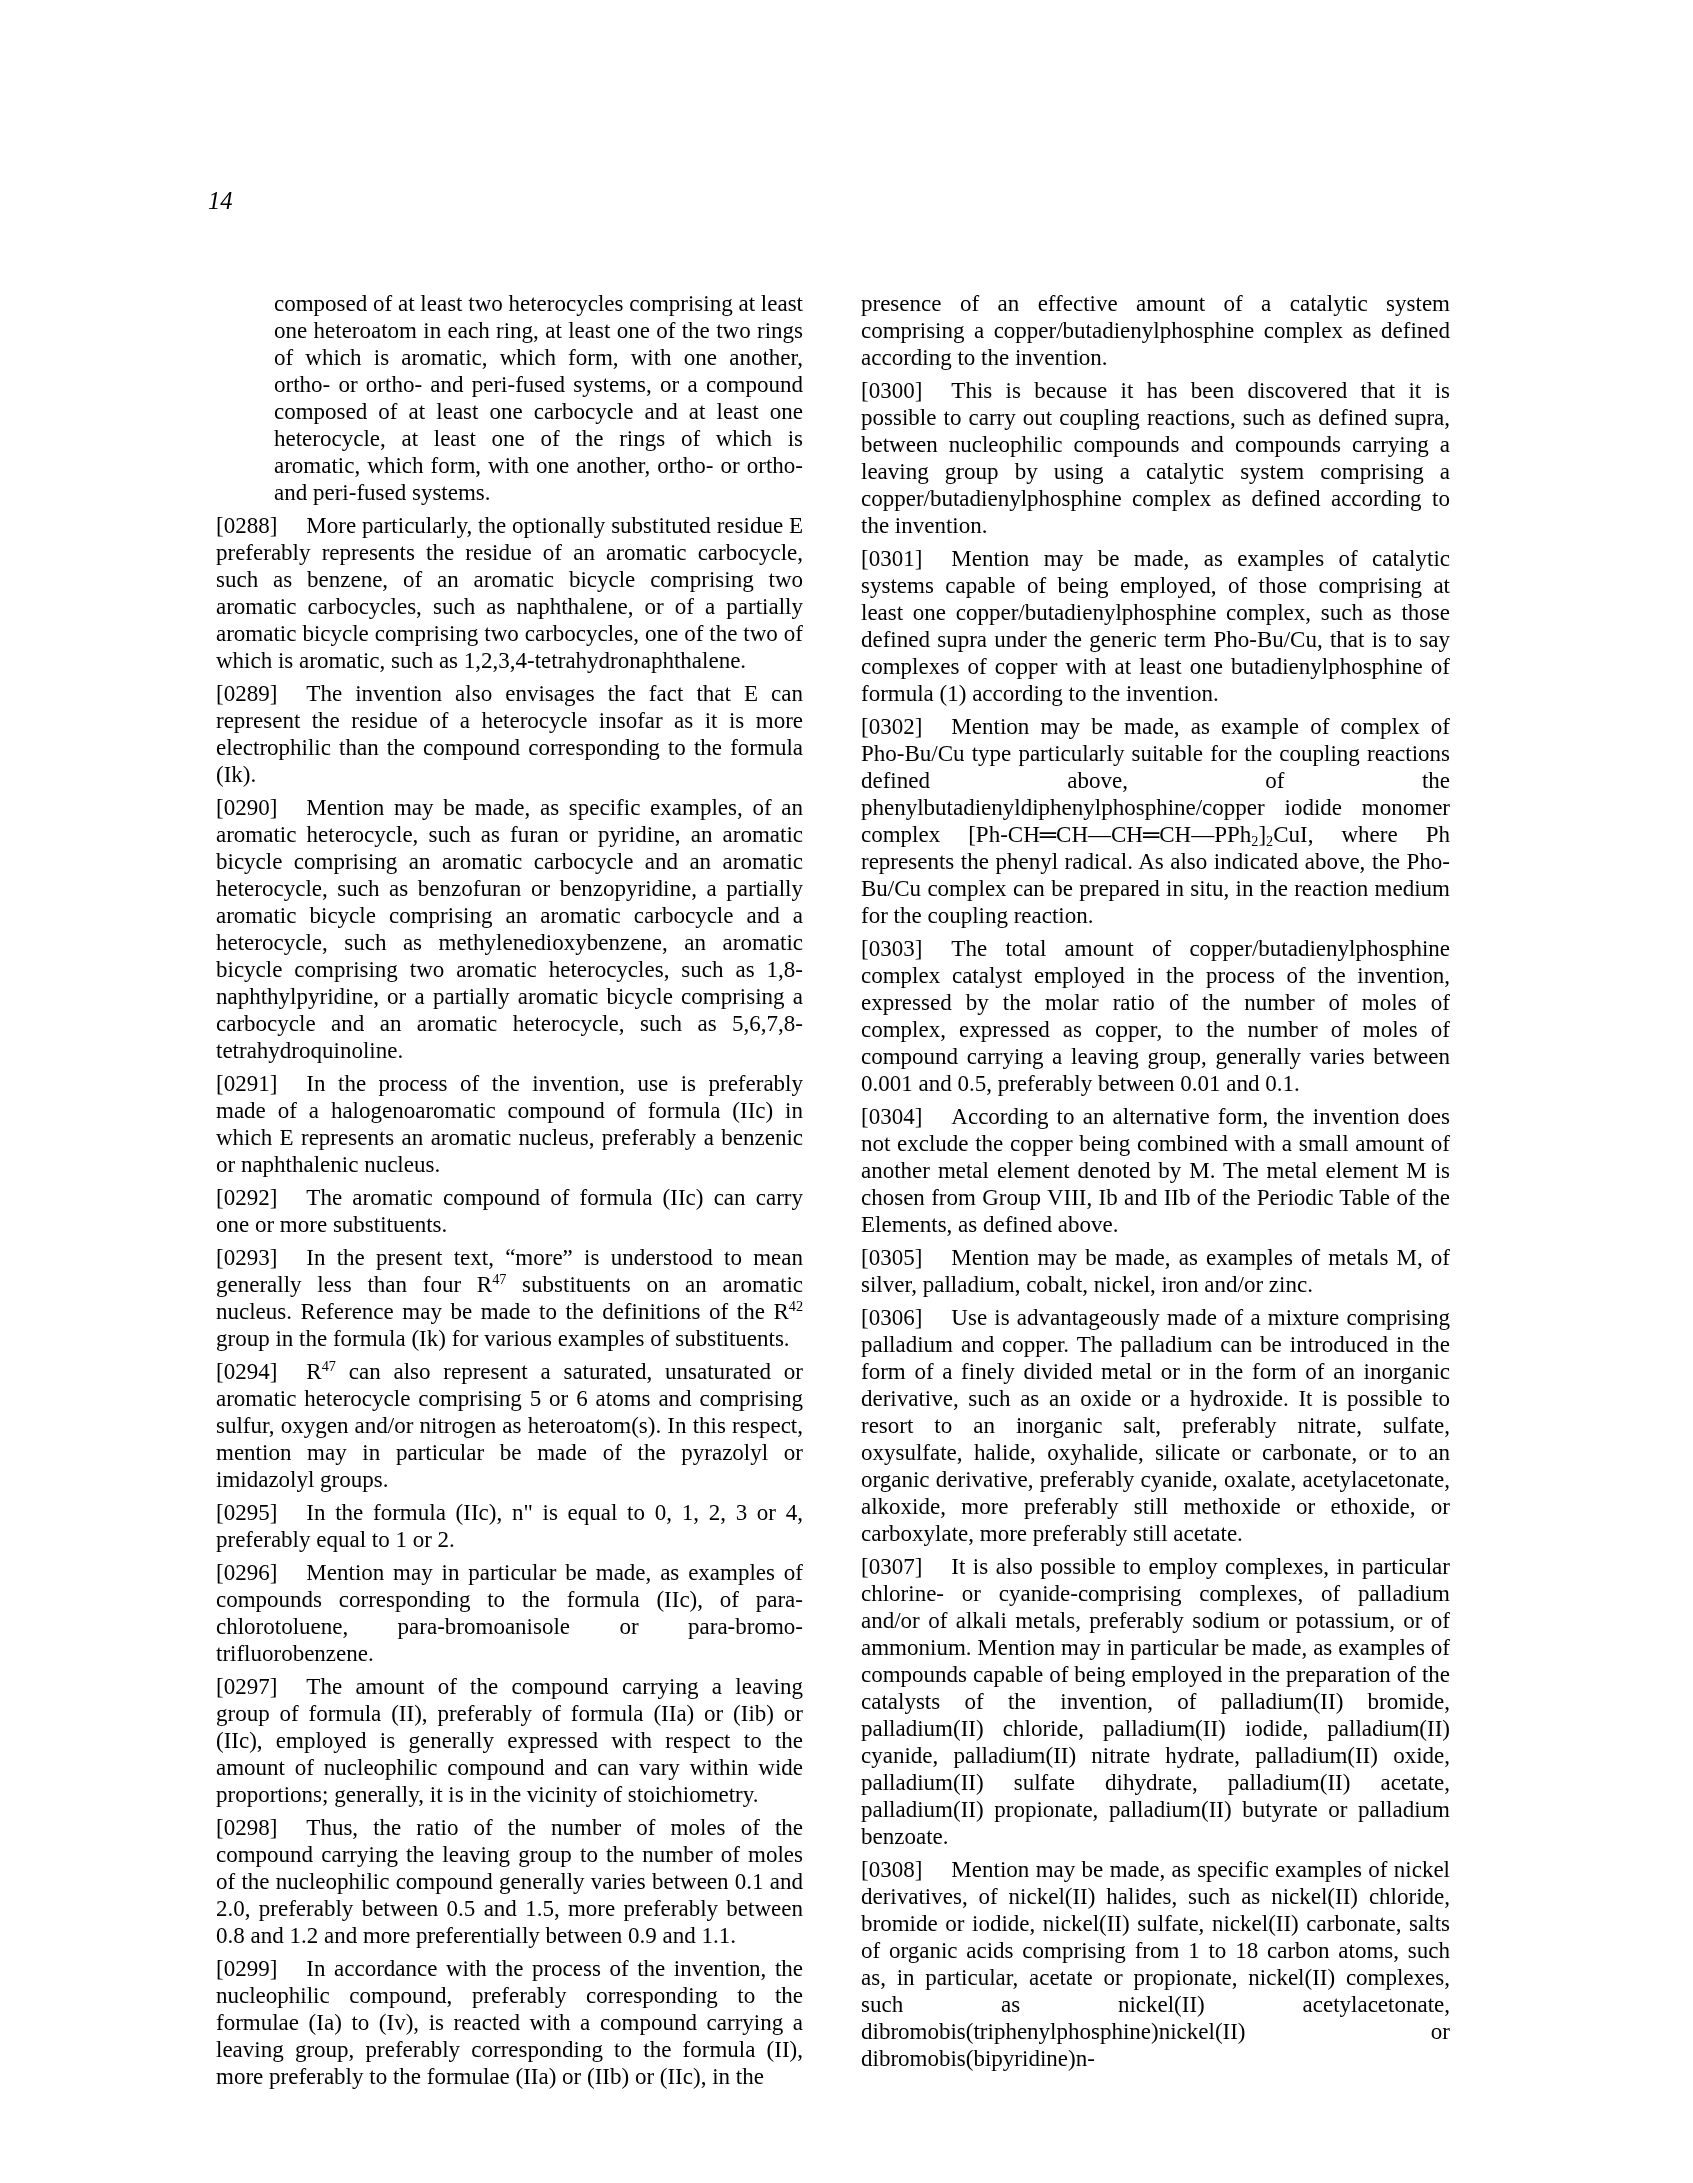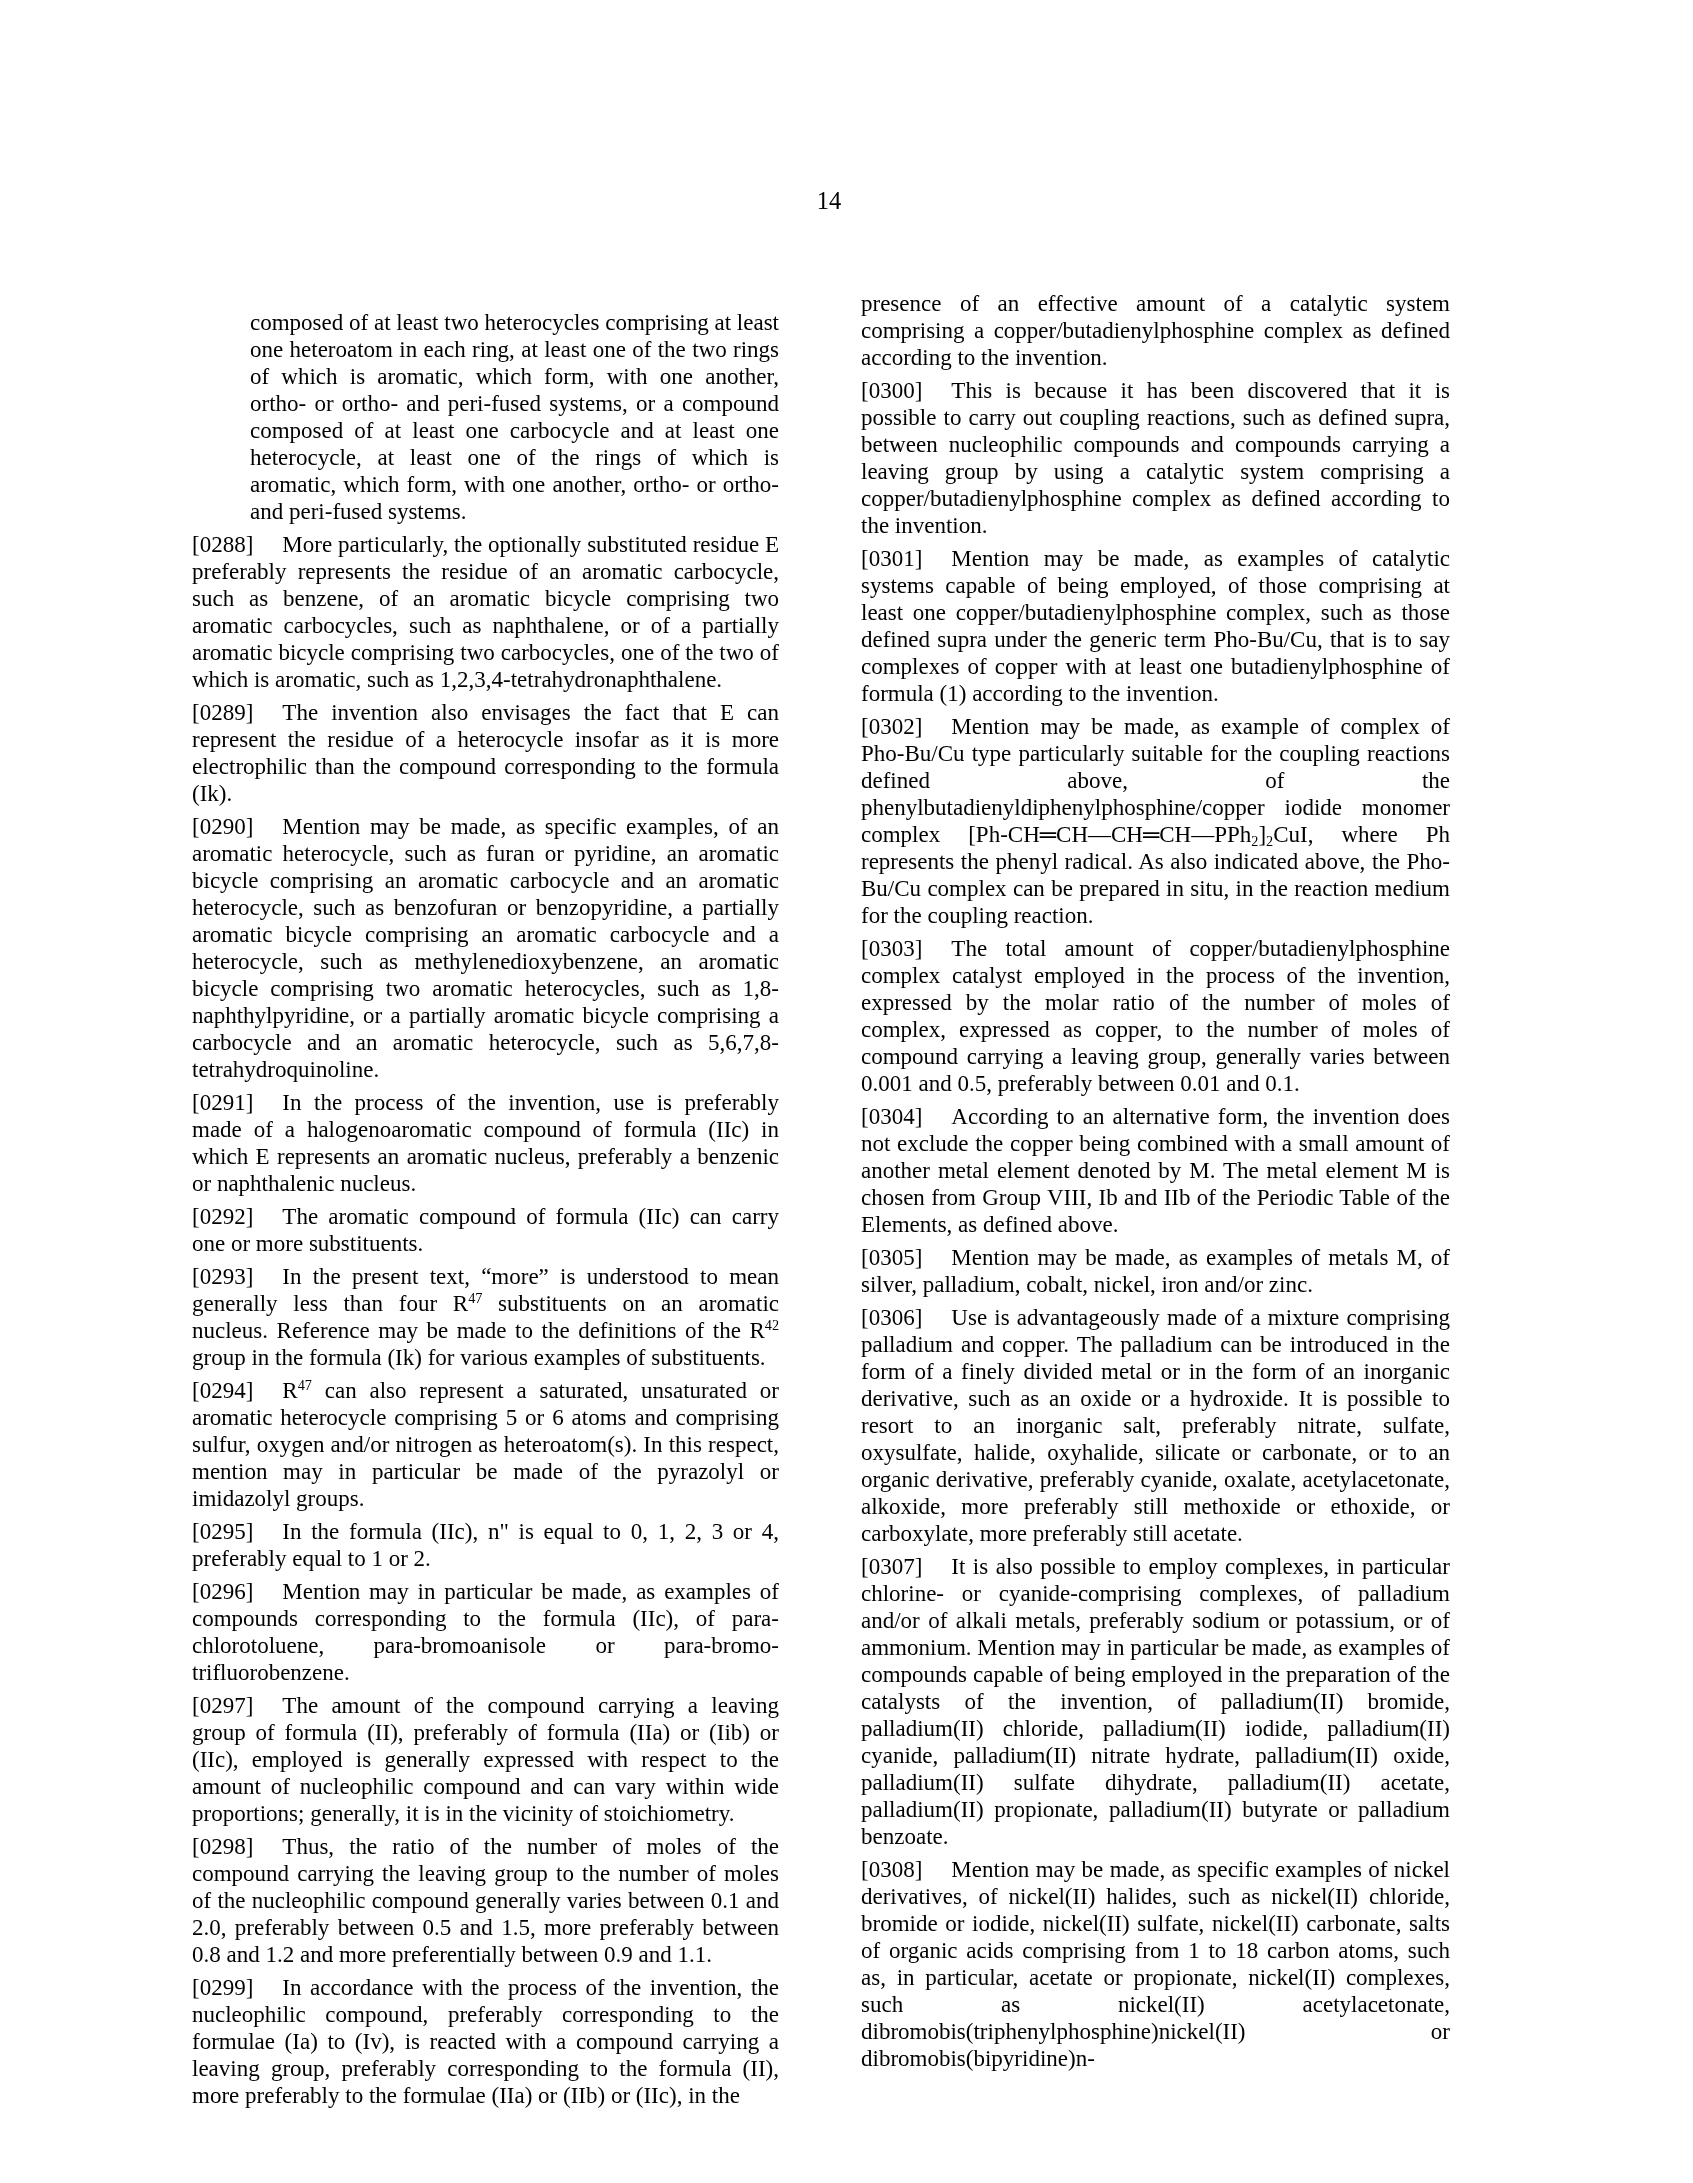--- a/index.html
+++ b/index.html
@@ -25,33 +25,34 @@
     justify-content: space-between;
     font-size: 26.5px;
     line-height: 30px;
     white-space: nowrap;
   }
   .page-num {
     position: absolute;
     left: 208px;
     top: 187px;
     width: 1242px;
-    text-align: center;
+    text-align: left;
     font-size: 24.5px;
     line-height: 28px;
+    font-style: italic;
   }
   .col {
     position: absolute;
     top: 290px;
     font-size: 23px;
     line-height: 27px;
     text-align: justify;
     text-justify: inter-word;
   }
-  .col.left  { left: 192px;  width: 587px; margin-top: 19px; }
+  .col.left  { left: 216px;  width: 587px; }
   .col.right { left: 861px; width: 589px; }
   p.para {
     margin: 0 0 6px 0;
     padding: 0;
   }
   p.cont-indent { padding-left: 58px; }
   .pnum { font-weight: normal; }
   .pgap { display: inline-block; width: 29px; }
   .ptext sup {
     font-size: 62%;

